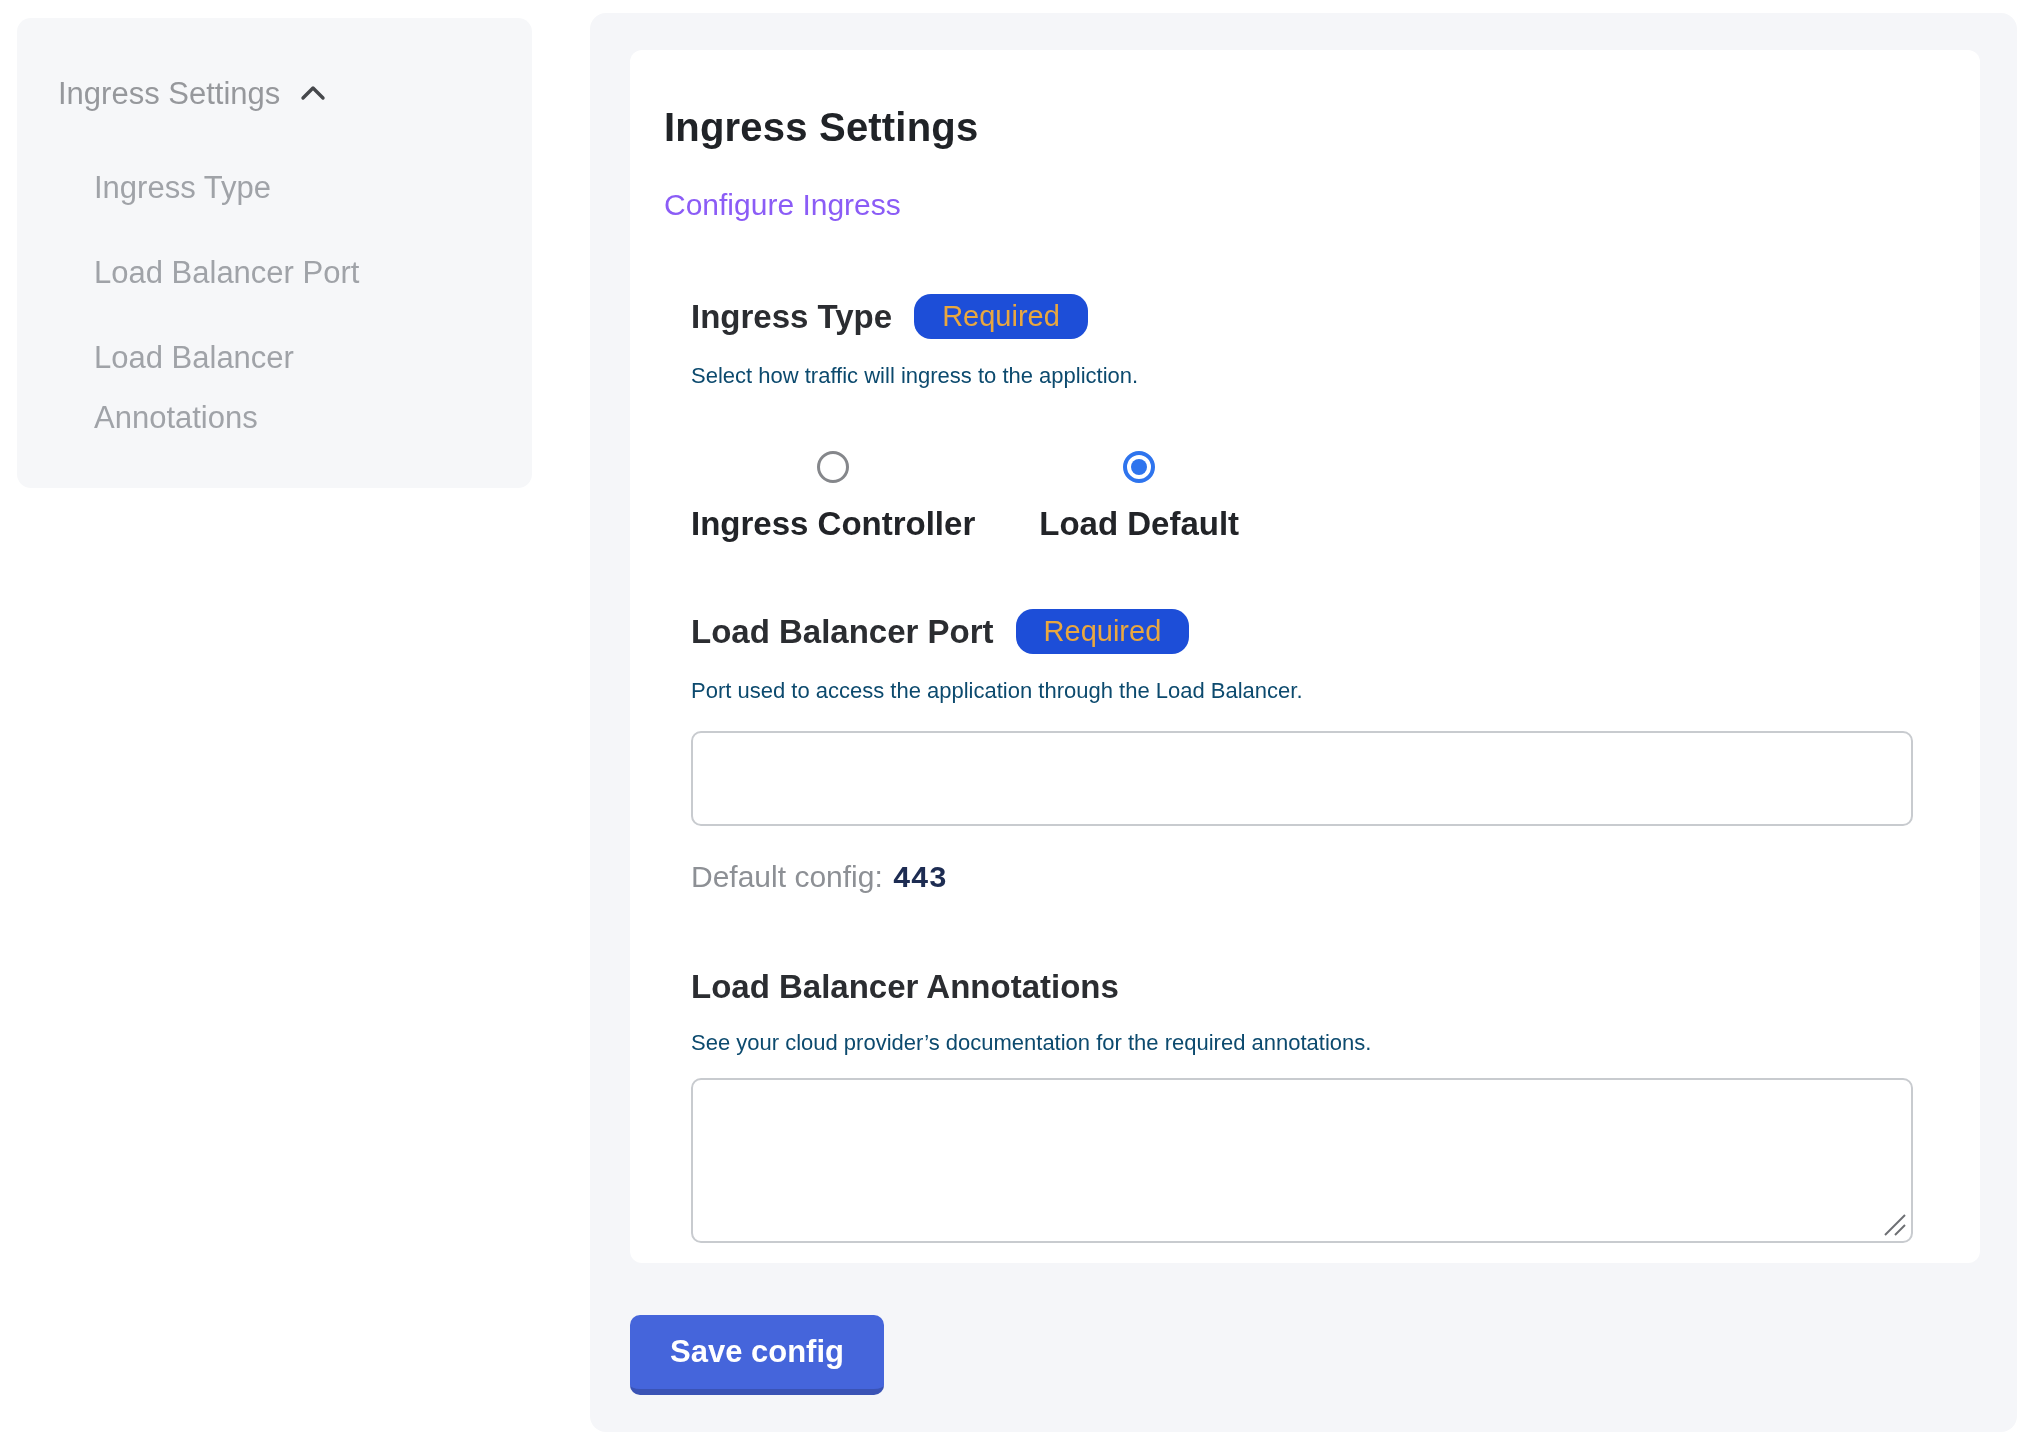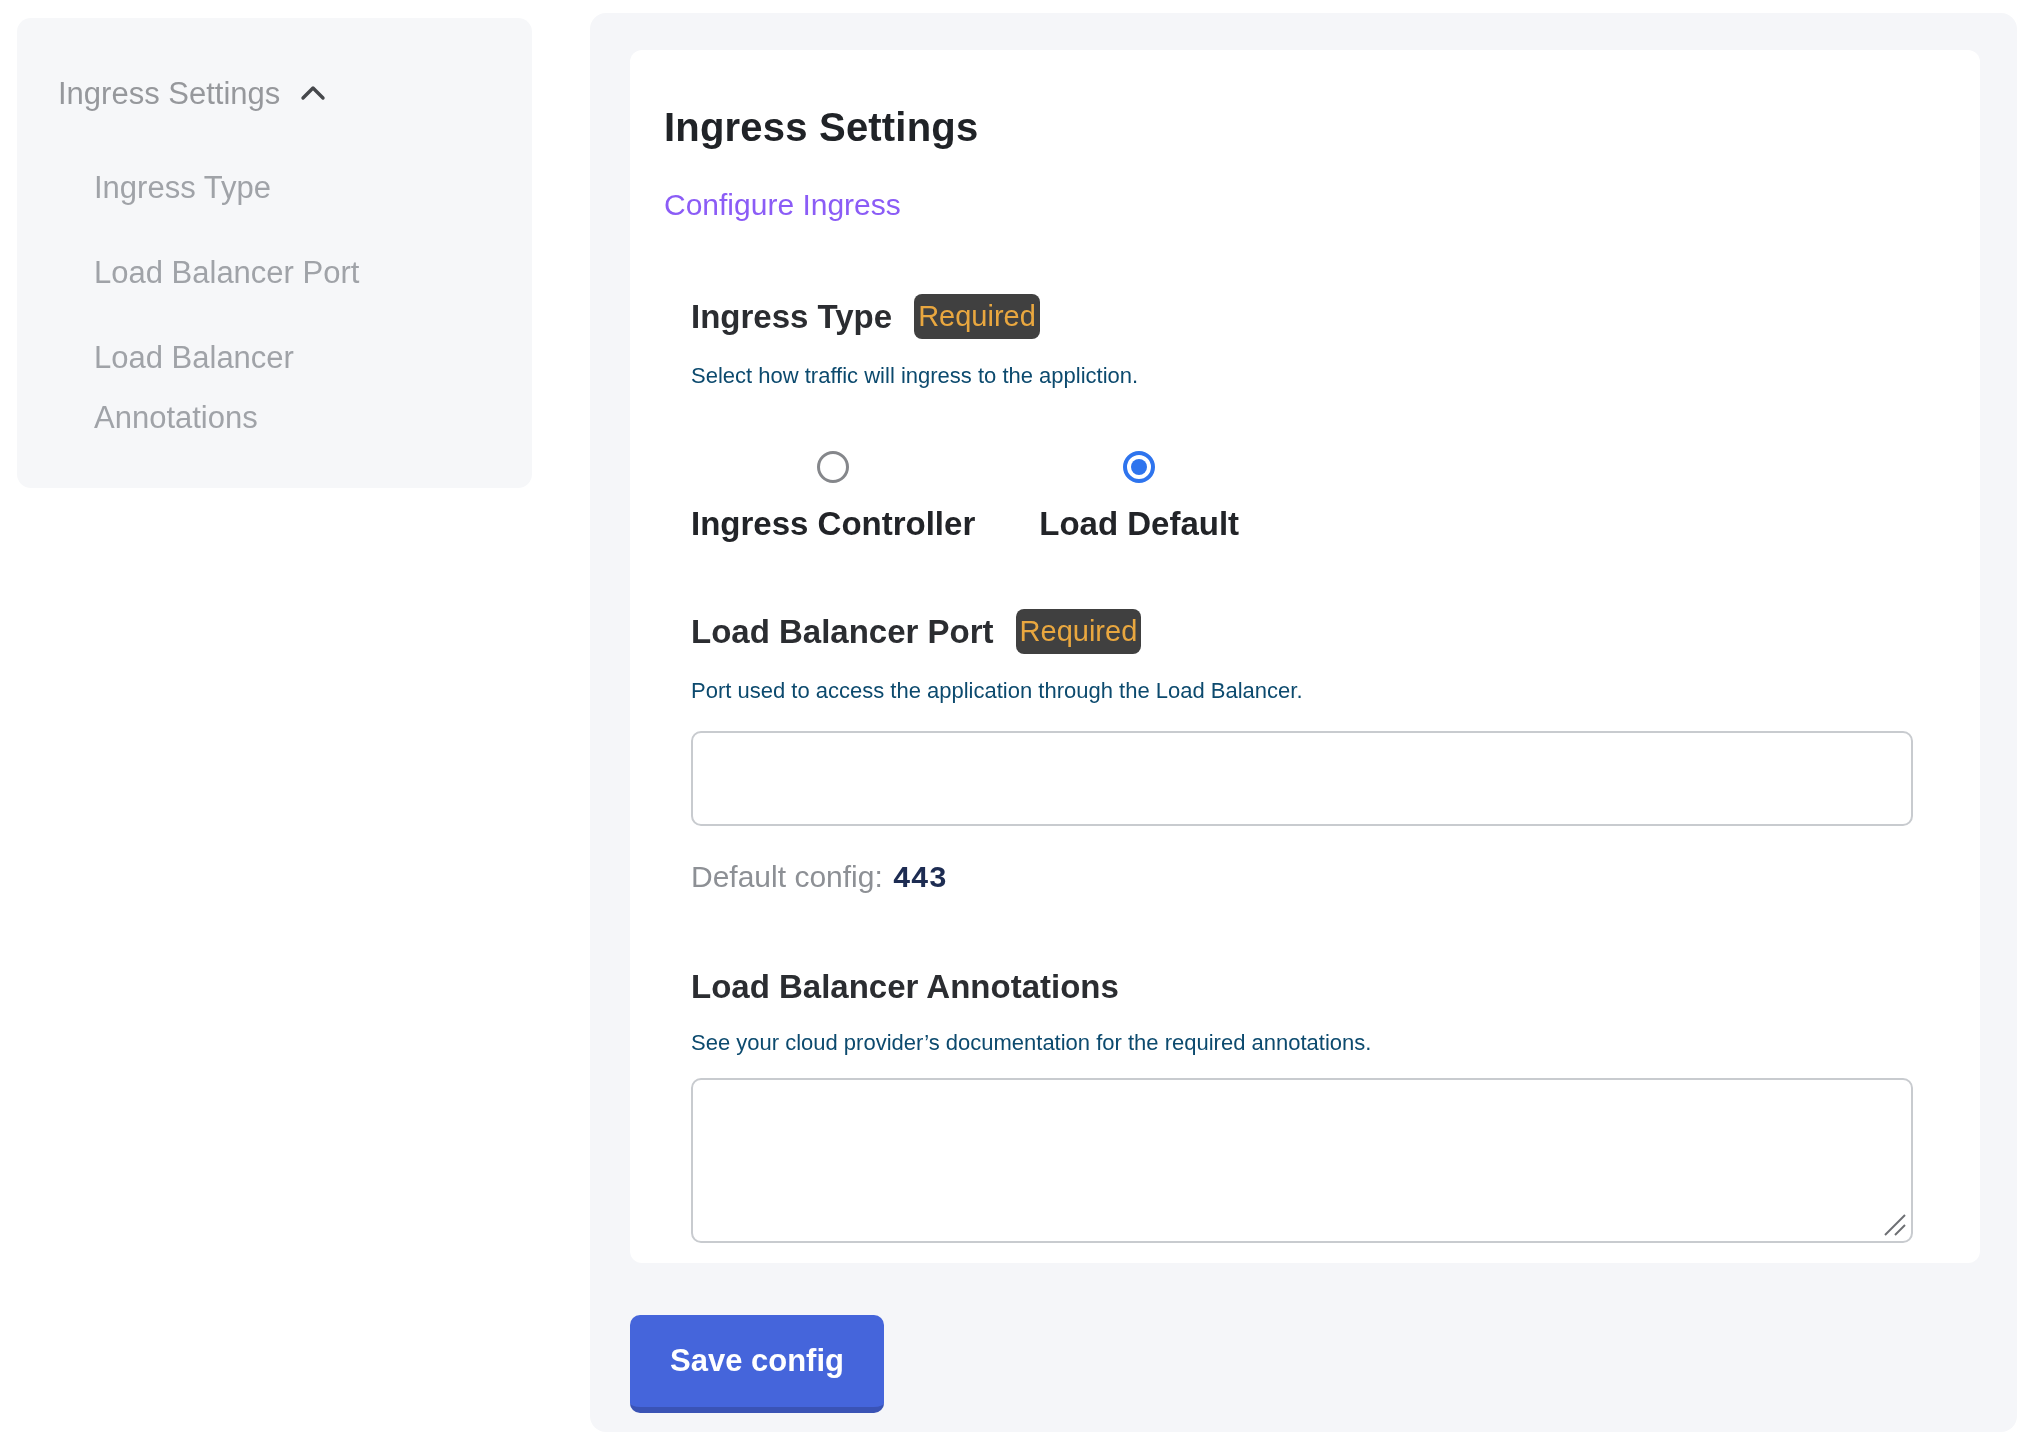--- a/index.html
+++ b/index.html
@@ -66,23 +66,23 @@
   .sections { margin-left: 27px; }
   .section-title-row { display: flex; align-items: center; gap: 22px; }
   .section-title {
     font-size: 33px;
     font-weight: 600;
     color: #2b2d31;
   }
   .badge {
     font-size: 29px;
     color: #e9a73f;
-    background: #404040;
-    border-radius: 8px;
-    padding: 8px 4px;
+    background: #1d4ed8;
+    border-radius: 17px;
+    padding: 8px 28px;
     line-height: 1;
   }
   .section-desc {
     margin-top: 24px;
     font-size: 22px;
     color: #0c4a6e;
   }
   .sec-ingress-type { margin-top: 72px; }
   .sec-lb-port { margin-top: 66px; }
   .sec-lb-annotations { margin-top: 72px; }
@@ -150,21 +150,21 @@
     right: 6px; bottom: 6px;
     width: 26px; height: 26px;
     cursor: nwse-resize;
   }
 
   
   .save-button {
     margin-top: 52px;
     display: inline-block;
     padding: 0 40px;
-    height: 98px;
+    height: 80px;
     line-height: 74px;
     background: #4565db;
     border: none;
     border-bottom: 6px solid #3a53b5;
     border-radius: 10px;
     color: #ffffff;
     font-size: 31px;
     font-weight: 700;
     font-family: "Liberation Sans", sans-serif;
     cursor: pointer;

